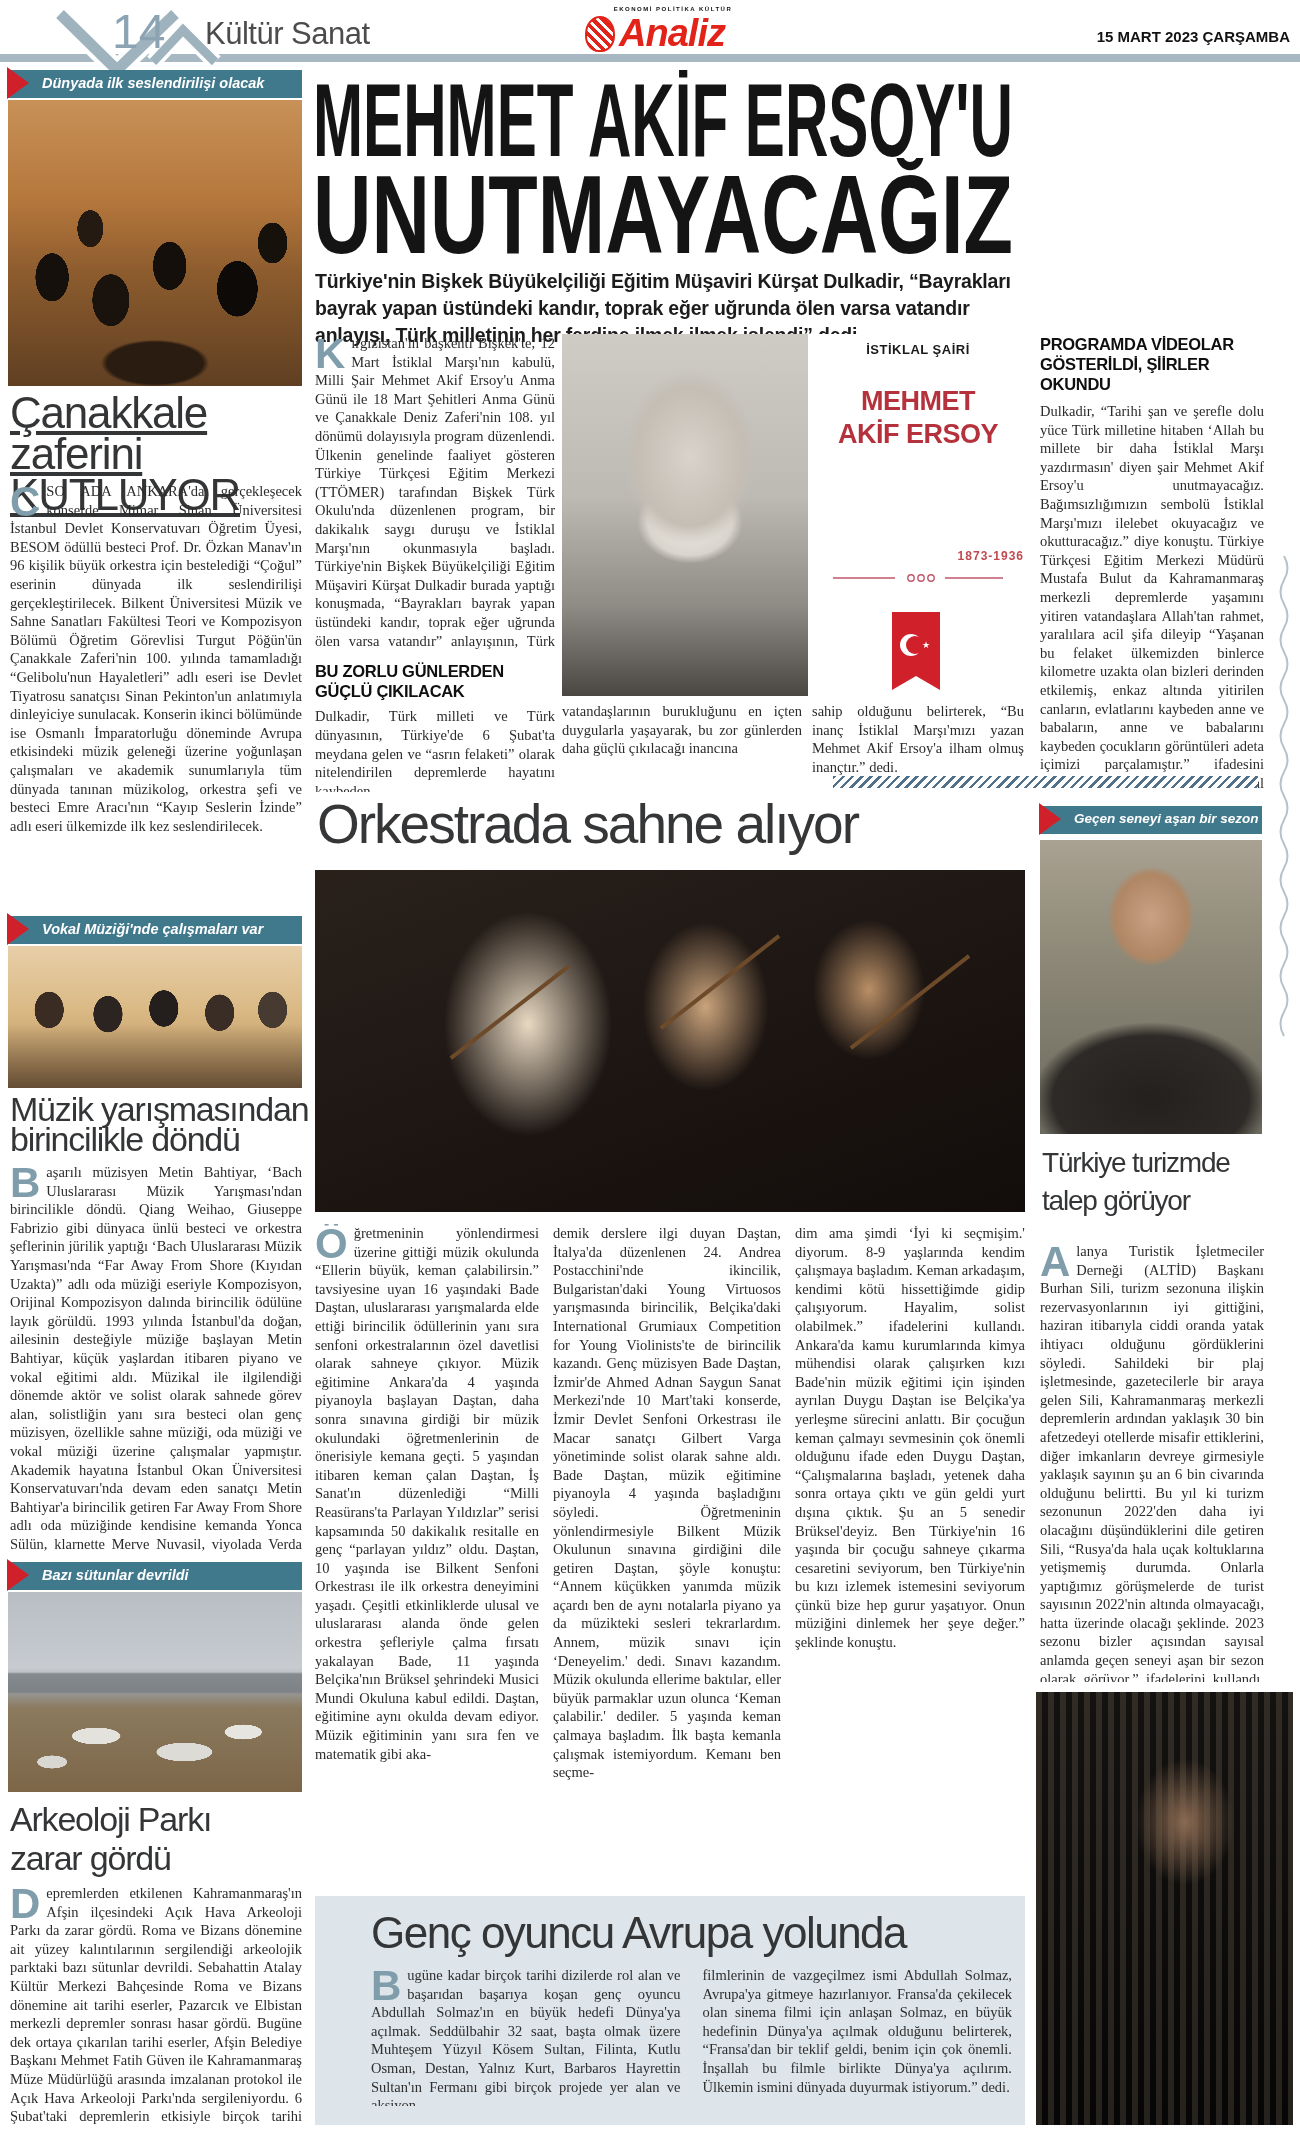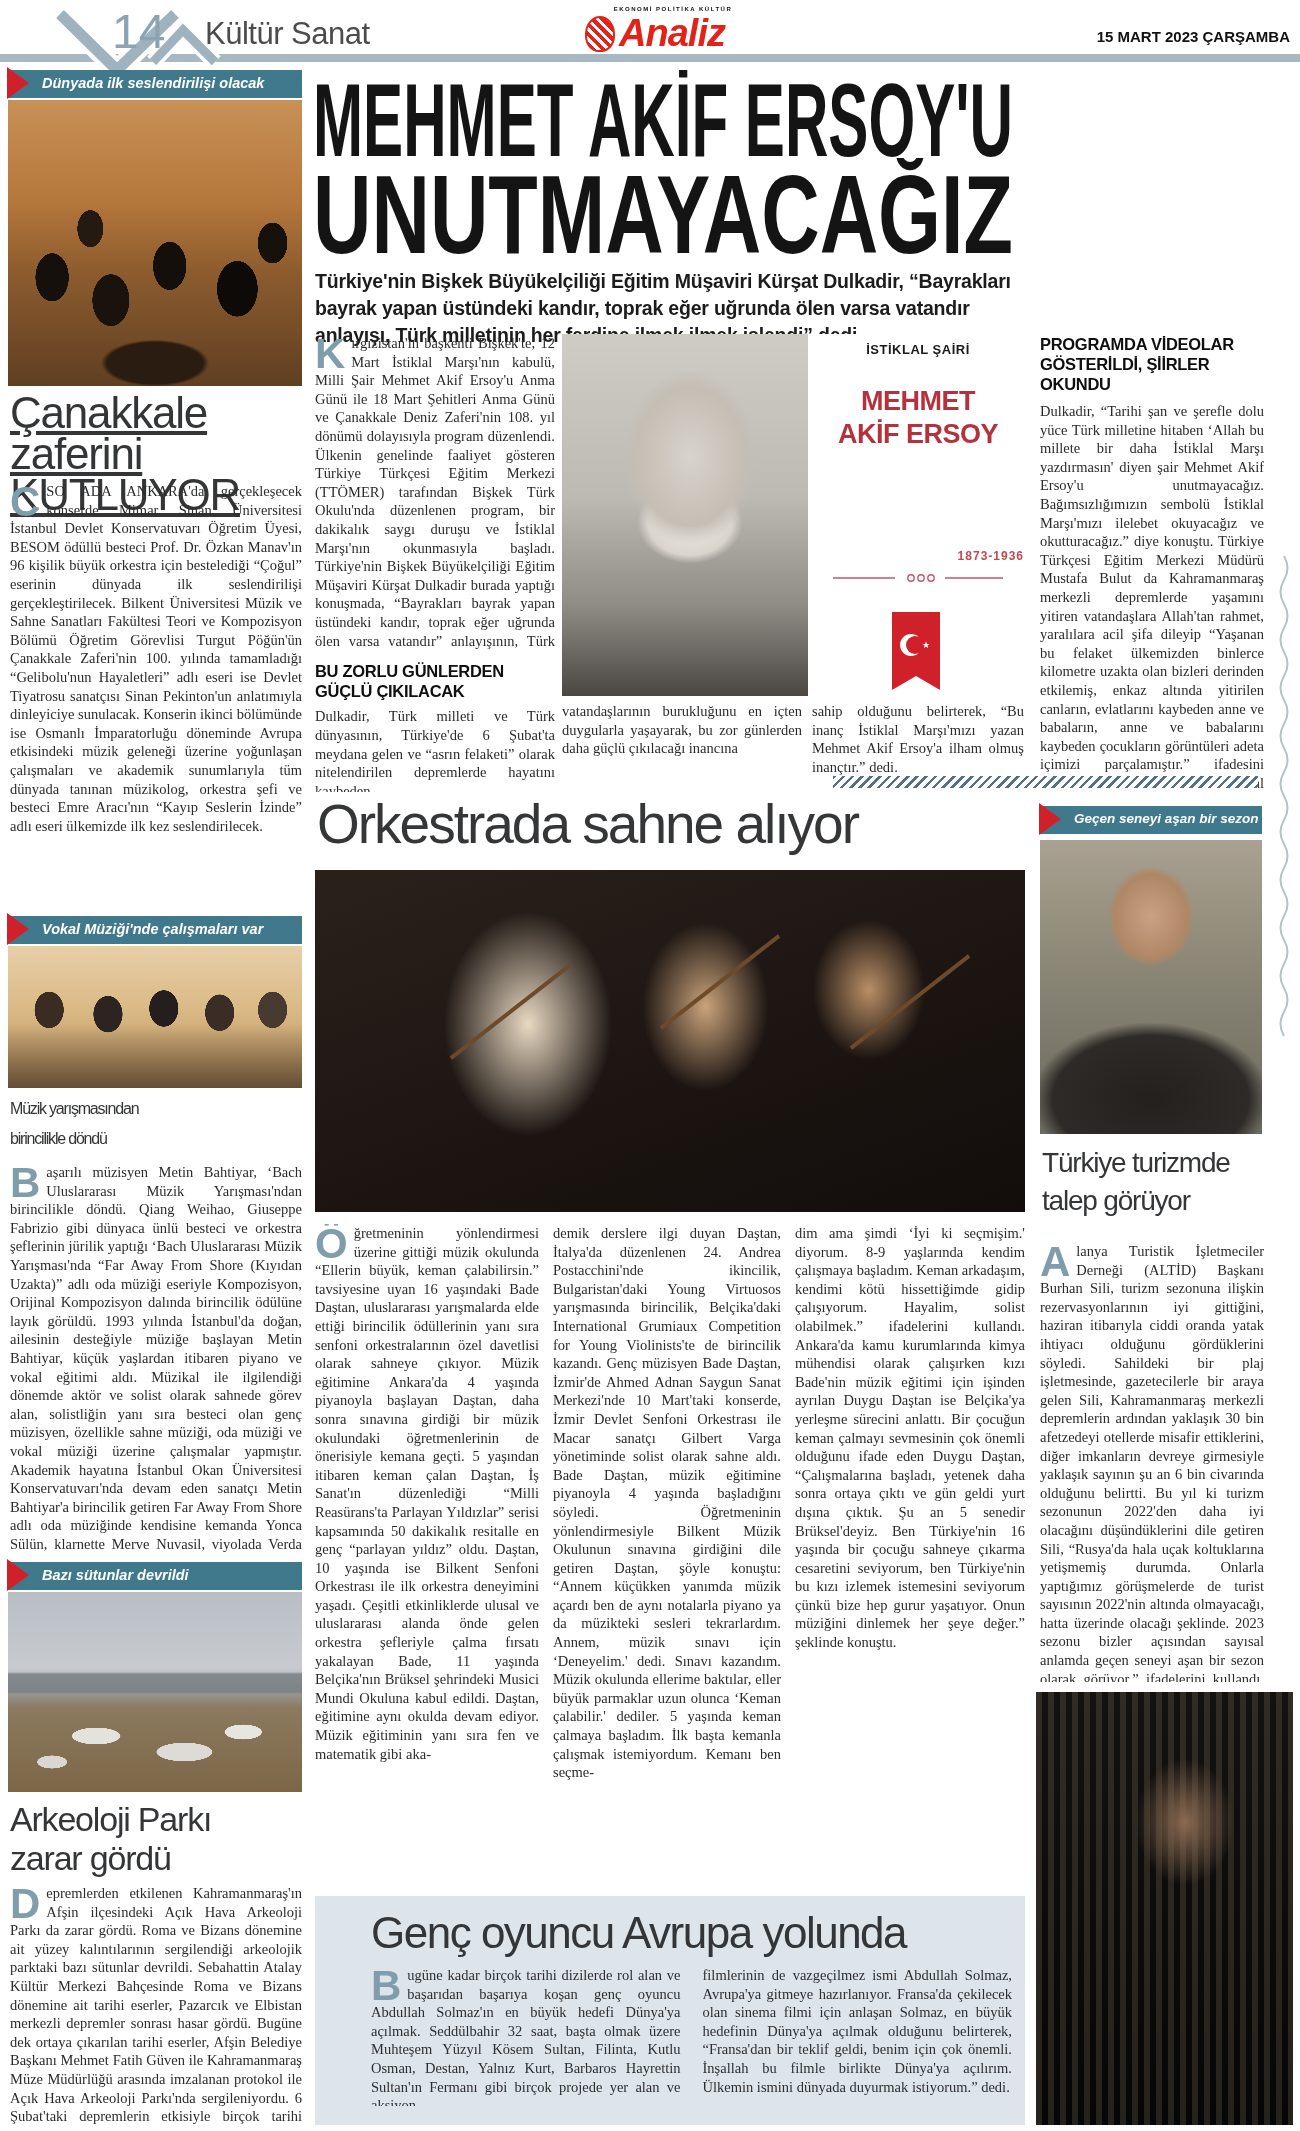--- a/index.html
+++ b/index.html
@@ -20,21 +20,21 @@
   .hdr-chevrons{position:absolute;left:55px;top:0;}
   
   .kicker{position:absolute;height:26px;background:#41798c;border-bottom:2px solid #41798c;}
   .kicker .arrow{position:absolute;left:-1px;top:-3px;width:0;height:0;
       border-left:22px solid #d0202a;border-top:16px solid transparent;border-bottom:16px solid transparent;}
   .kicker .klabel{display:block;padding:0 6px 0 34px;font:700 italic 14.5px "Liberation Sans",sans-serif;
       color:#fff;line-height:26px;white-space:nowrap;overflow:hidden;}
   
   .hl{position:absolute;font-family:"Liberation Sans",sans-serif;font-weight:400;color:#333537;letter-spacing:-1.2px;}
   .hl-36{font-size:44px;line-height:41px;text-decoration:underline;}
-  .hl-27{font-size:16px;line-height:30px;}
+  .hl-27{font-size:34px;line-height:30px;}
   .hl-34{font-size:34px;line-height:39px;}
   .hl-33{font-size:28px;line-height:38px;}
   
   .bd{position:absolute;font-size:14.5px;line-height:18.6px;text-align:justify;overflow:hidden;color:#2b2b2b;}
   .dc::first-letter{float:left;font-family:"Liberation Sans",sans-serif;font-weight:700;font-size:42px;
       line-height:33px;padding:3px 6px 0 0;color:#7f9dab;}
   .crosshead{font:700 16.5px/20px "Liberation Sans",sans-serif;color:#0f0f0f;letter-spacing:-0.3px;margin:9px 0 6px;}
   
   .photo{position:absolute;overflow:hidden;}
   .ph-orch{background:linear-gradient(180deg,#c89157 0%,#b5773c 35%,#8d5c2e 60%,#5f3f22 100%);}

